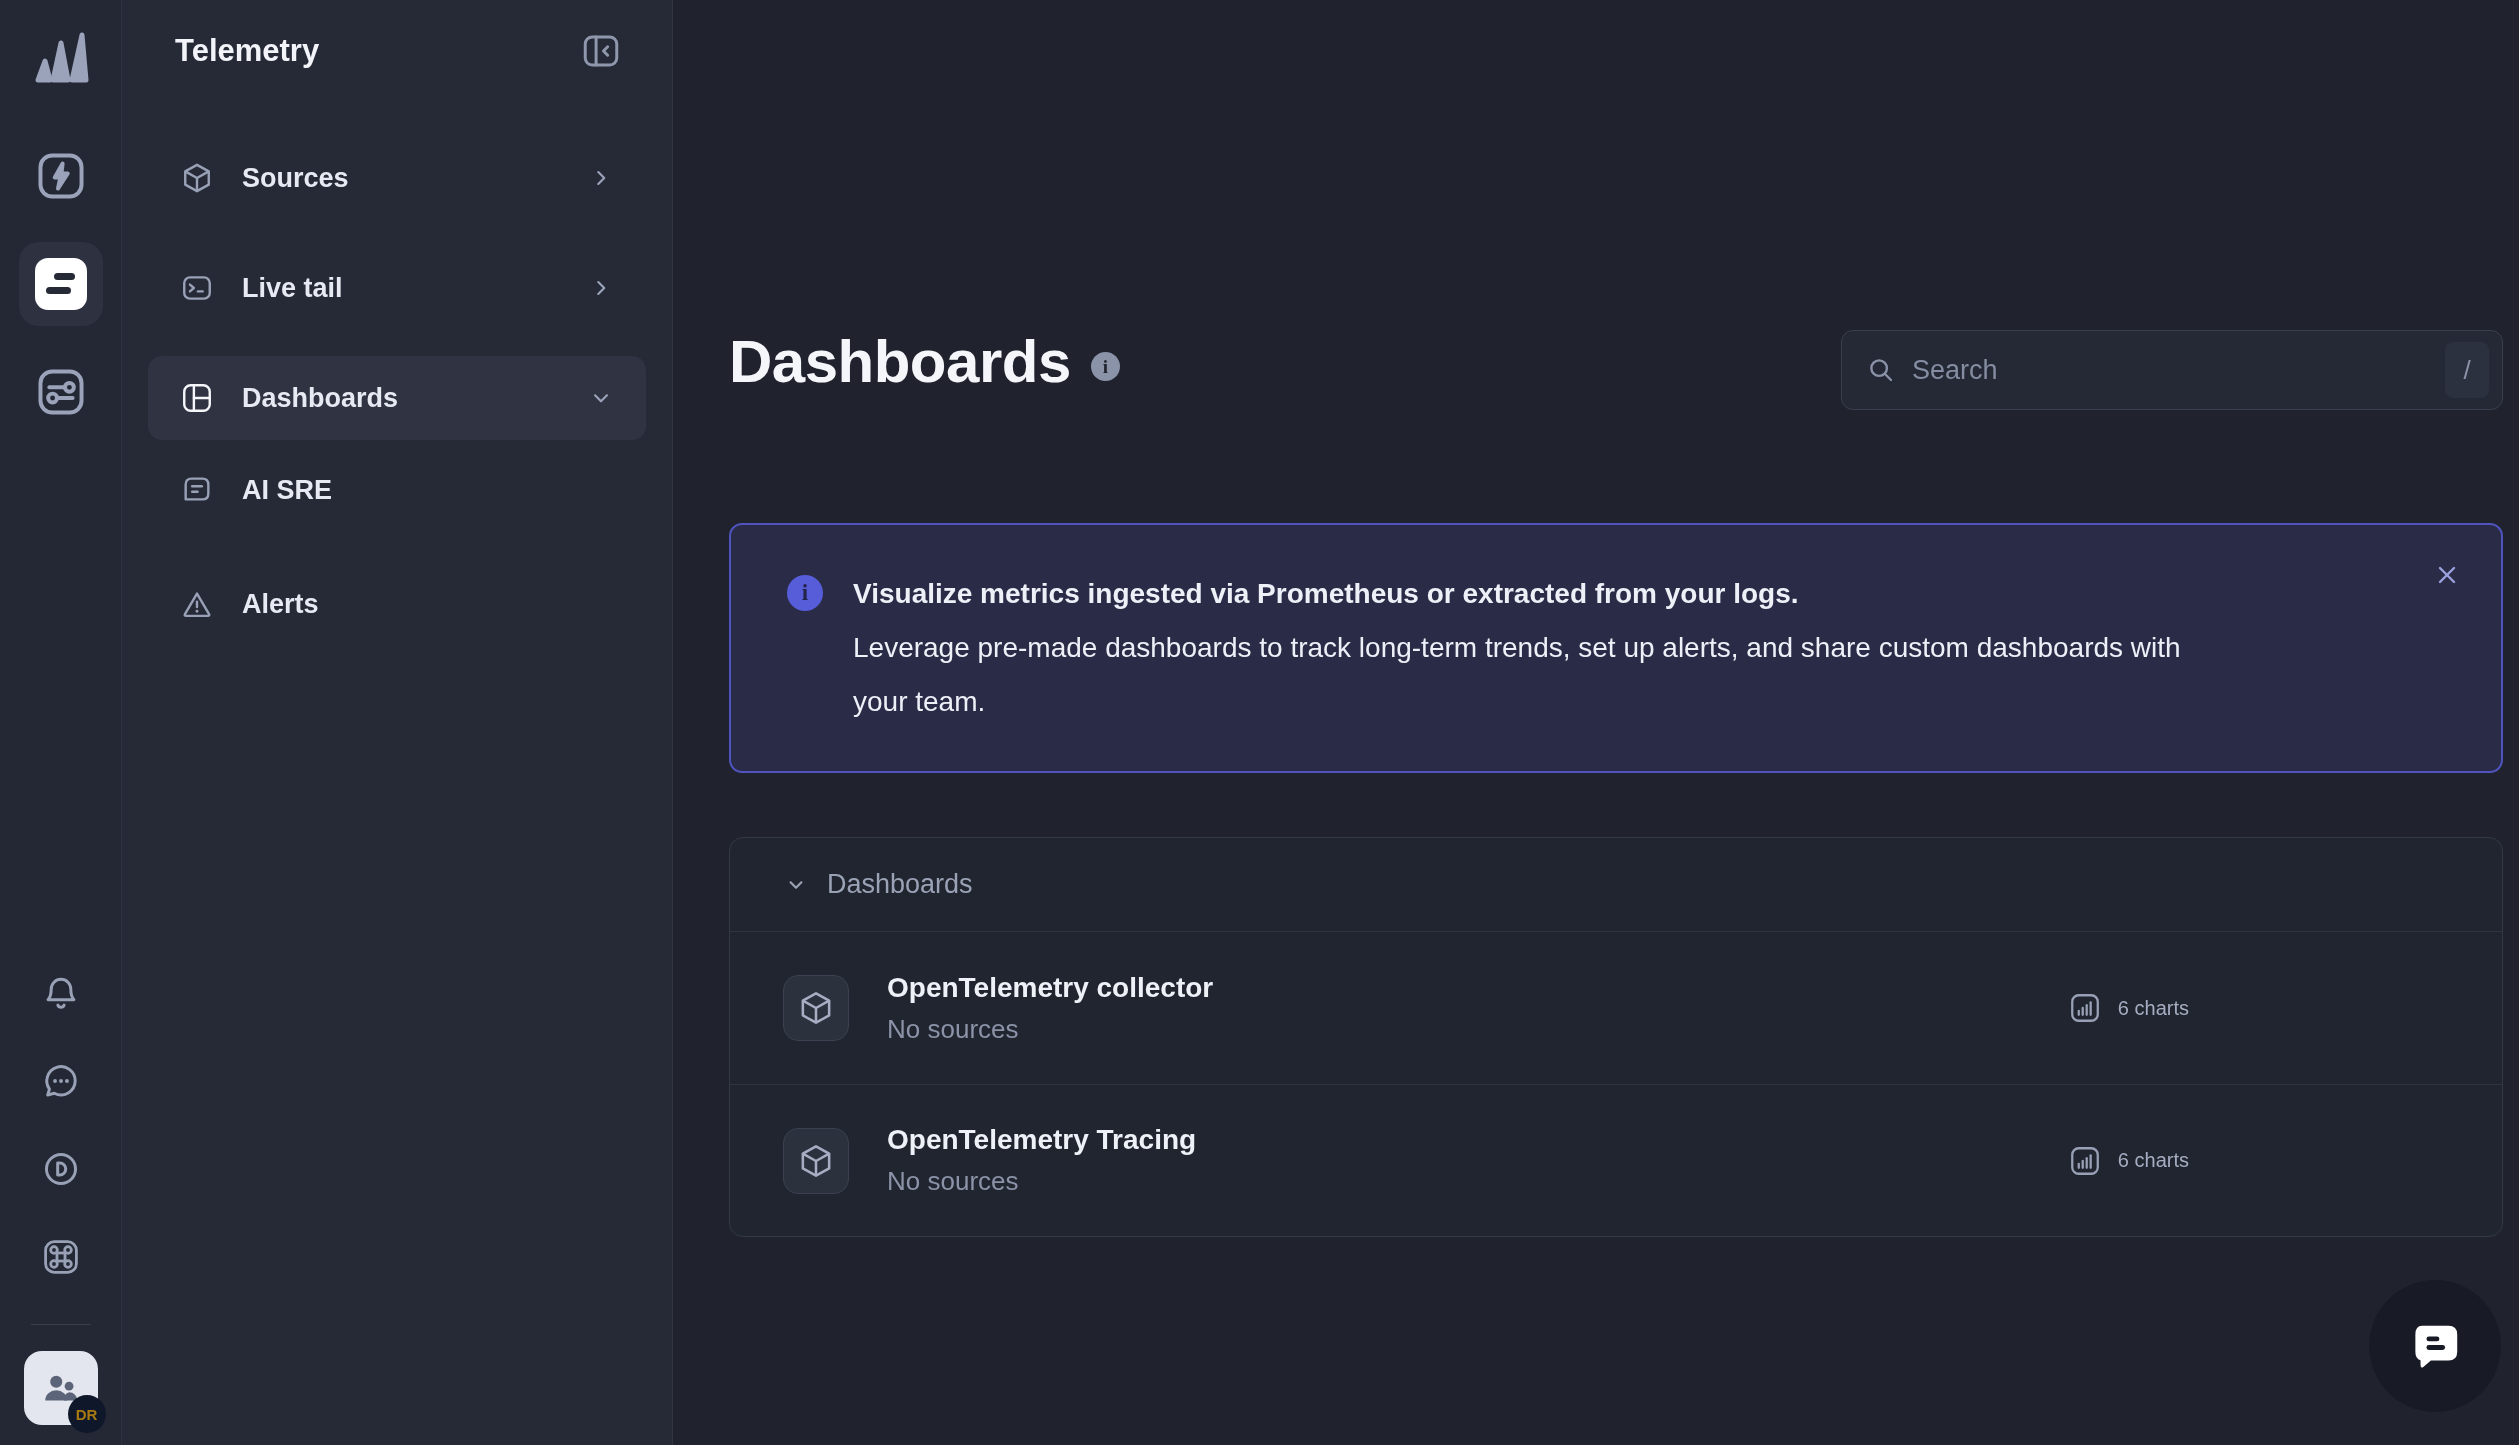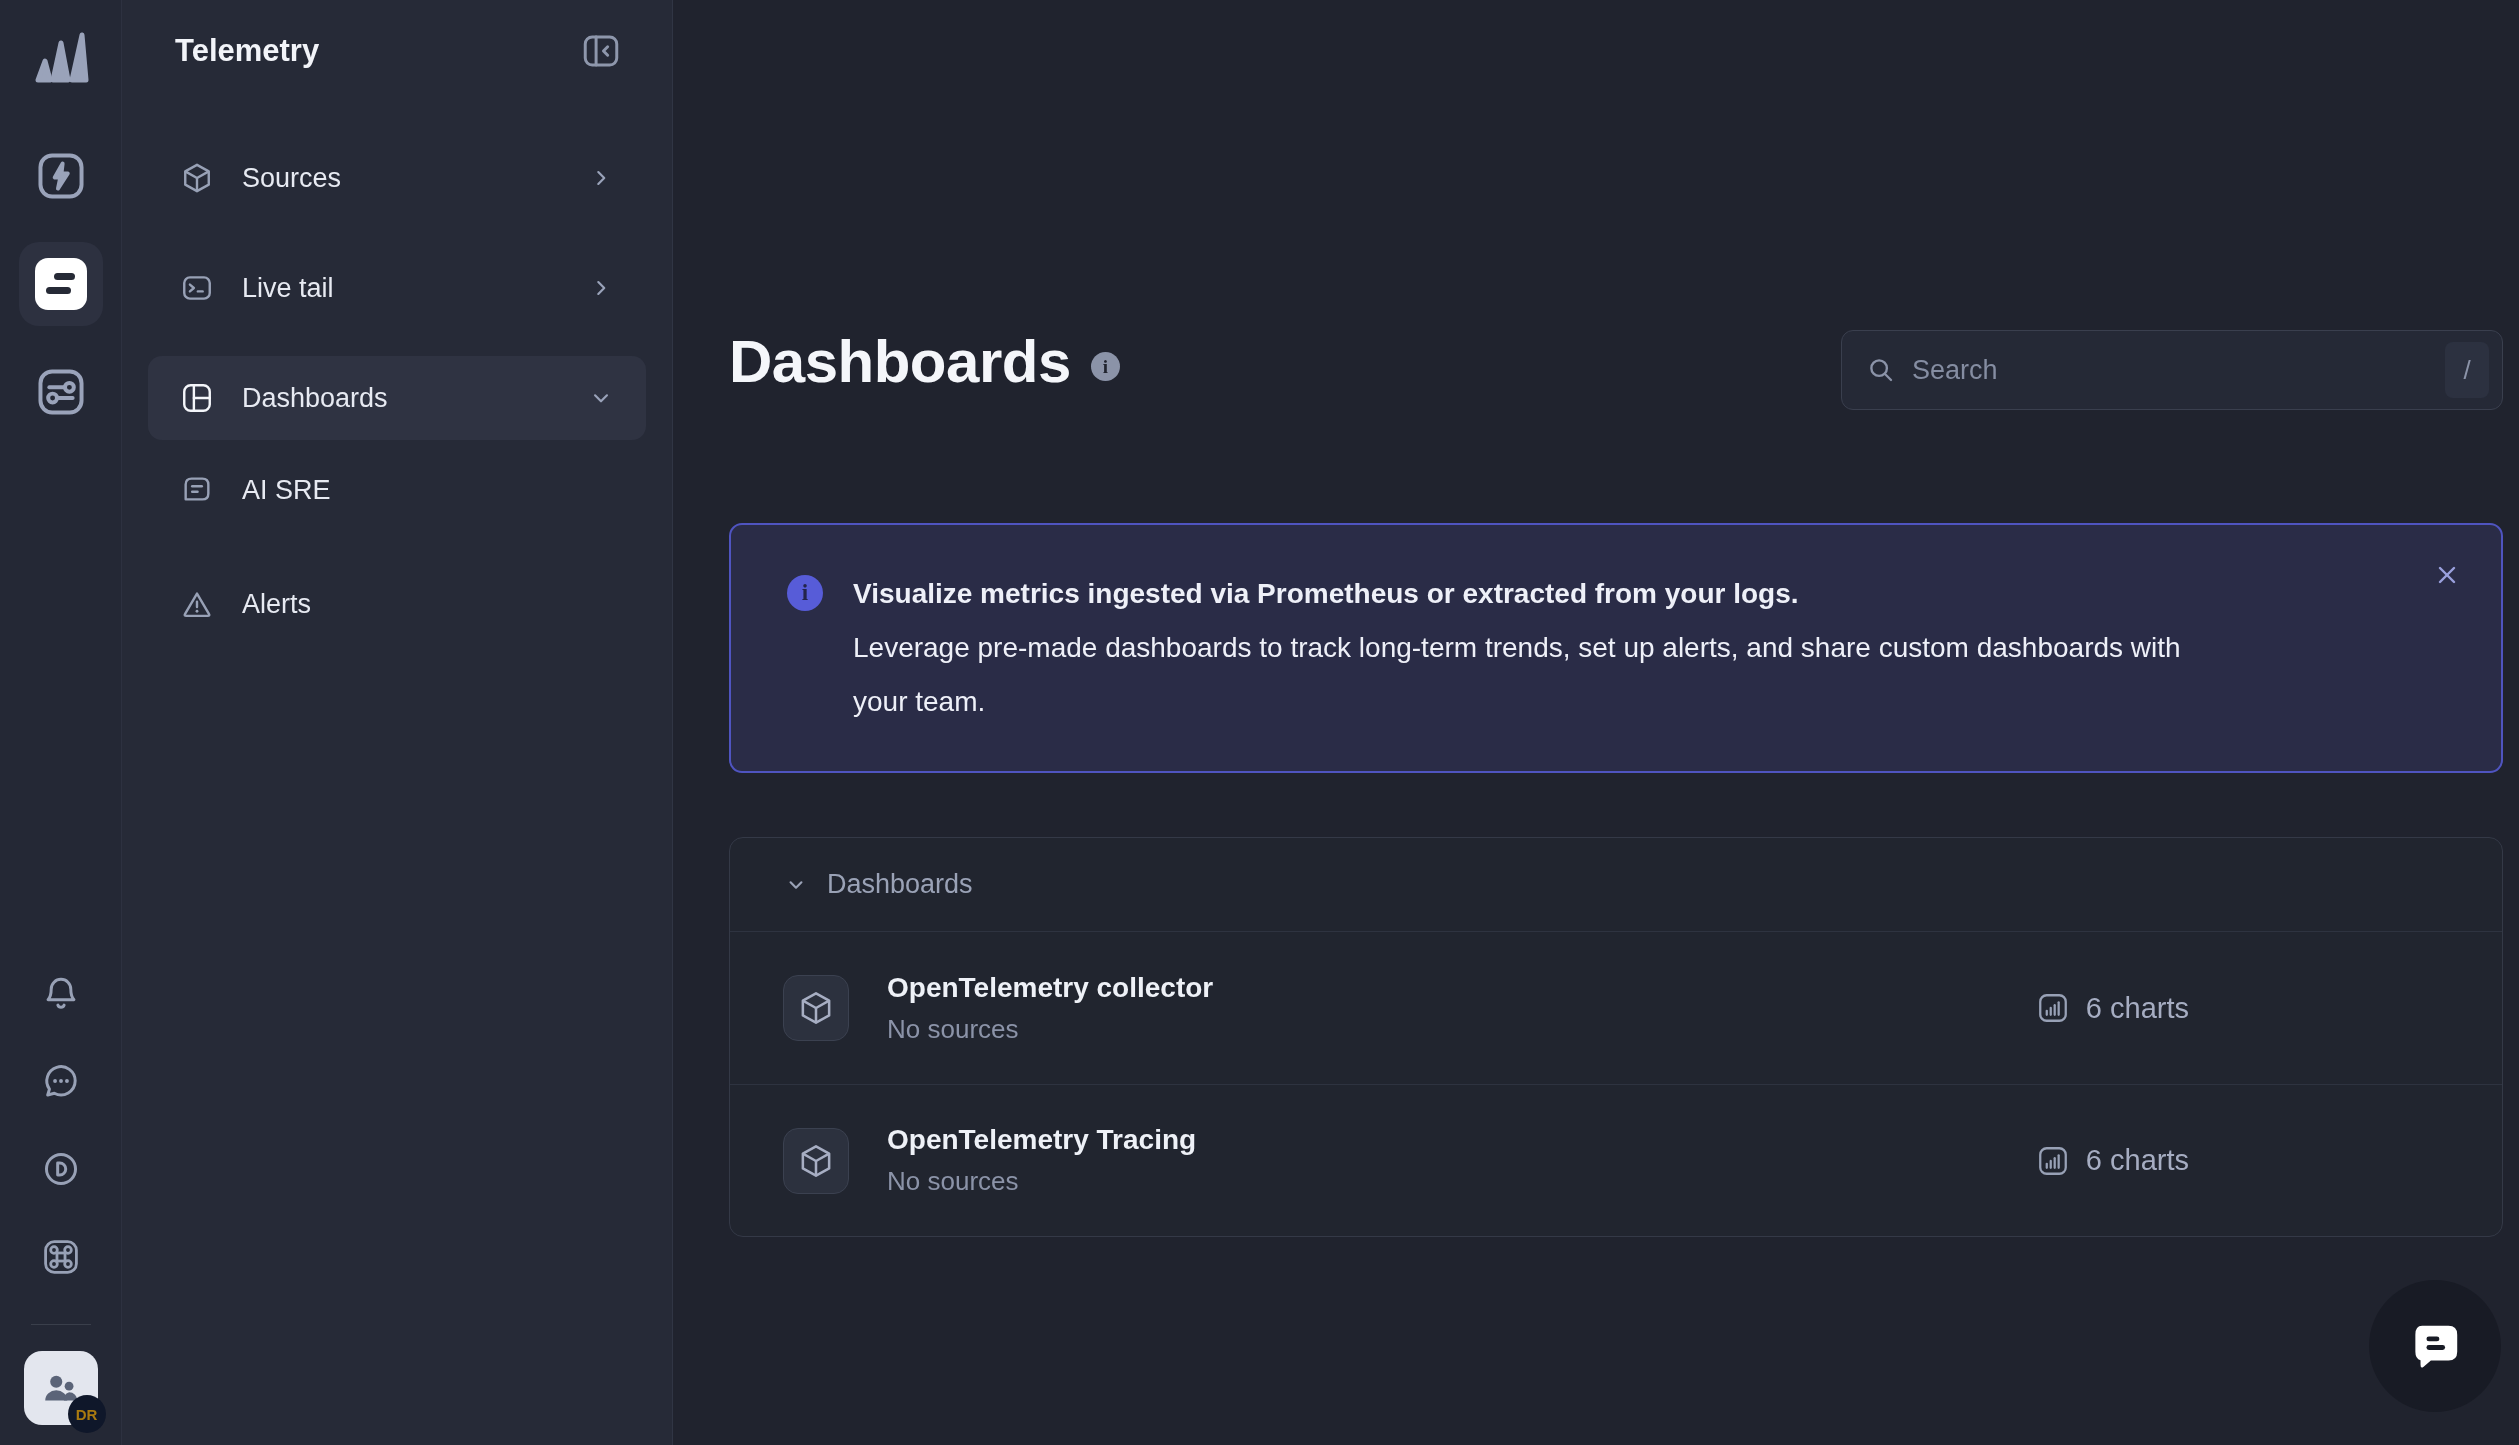--- a/index.html
+++ b/index.html
@@ -51,21 +51,21 @@
   .side-title { font-size:31px; font-weight:600; color:#f2f4f9; }
   .collapse-btn { width:42px; height:42px; color:#8e97ac; background:none; border:none; cursor:pointer; }
   .nav { margin-top:64px; }
   .nav-item {
     height:84px; margin:0 26px 26px; padding:0 32px; border-radius:14px;
     display:flex; align-items:center; gap:28px; cursor:pointer;
   }
   .nav-item.active { background:#2f3342; margin-bottom:8px; }
   .nav-item .nav-ico { width:34px; height:34px; color:#98a1b6; flex:none; }
   .nav-item .nav-ico.white { color:#f4f6fa; }
-  .nav-label { flex:1; font-size:27px; color:#e7eaf2; }
+  .nav-label { flex:1; font-size:27px; color:#e7eaf2;font-weight:bold; }
   .nav-chev { width:26px; height:26px; color:#9aa3ba; flex:none; }
   .nav-sub { position:relative; margin-bottom:4px; }
   .nav-sub .guide { position:absolute; left:78px; top:0; bottom:0; width:1px; background:#3a3f4e; }
   .sub-item { height:100px; display:flex; align-items:center; padding-left:130px; font-size:26px; color:#dde2ec; cursor:pointer; }
   .nav-item.alerts { margin-top:30px; }
 
   
   .main { position:absolute; left:674px; right:0; top:0; bottom:0; background:#20232e; }
   .content { padding:0 16px 0 55px; }
   .page-header { margin-top:330px; display:flex; align-items:flex-start; }
@@ -123,21 +123,21 @@
   .row { height:152px; display:flex; align-items:center; gap:38px; padding:0 53px; cursor:pointer; }
   .row + .row { border-top:1px solid #2e3340; }
   .row-icon {
     width:66px; height:66px; border-radius:15px; background:#2c313e; border:1px solid #3b4150;
     display:grid; place-items:center; color:#a7aec3; flex:none;
   }
   .row-icon svg { width:38px; height:38px; }
   .row-text { display:flex; flex-direction:column; gap:10px; }
   .row-title { font-size:28px; font-weight:600; color:#eef1f7; }
   .row-sub { font-size:26px; color:#8b93a8; }
-  .row-meta { margin-left:auto; margin-right:260px; display:flex; align-items:center; gap:16px; color:#a6adc2; font-size:29px; }
+  .row-meta { margin-left:auto; margin-right:260px; display:flex; align-items:center; gap:16px; color:#a6adc2; font-size:20px; }
   .row-meta svg { width:34px; height:34px; color:#98a1b6; }
 
   
   .chat-fab {
     position:absolute; right:18px; bottom:33px; width:132px; height:132px; border-radius:50%;
     background:#181b25; border:none; display:grid; place-items:center; cursor:pointer;
   }
   .chat-fab svg { width:62px; height:62px; }
 </style>
 </head>

